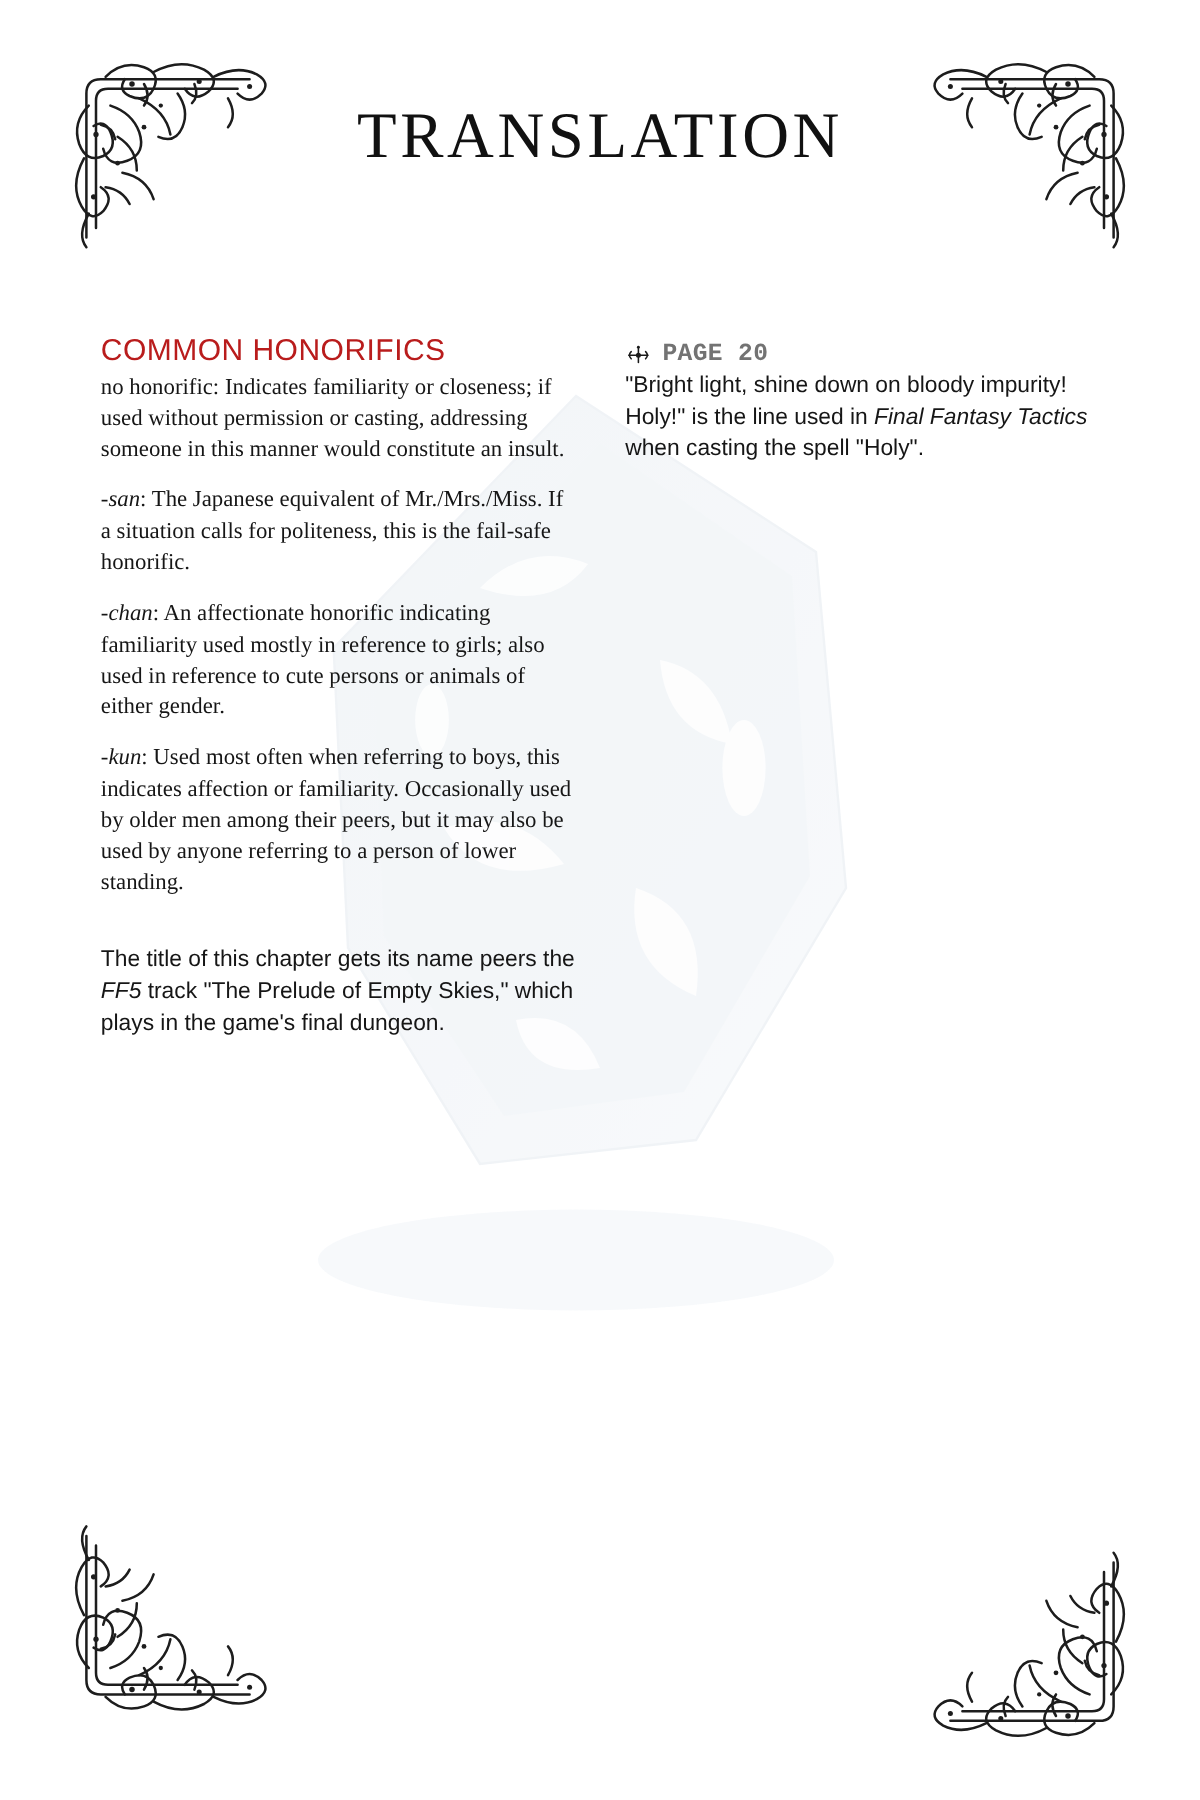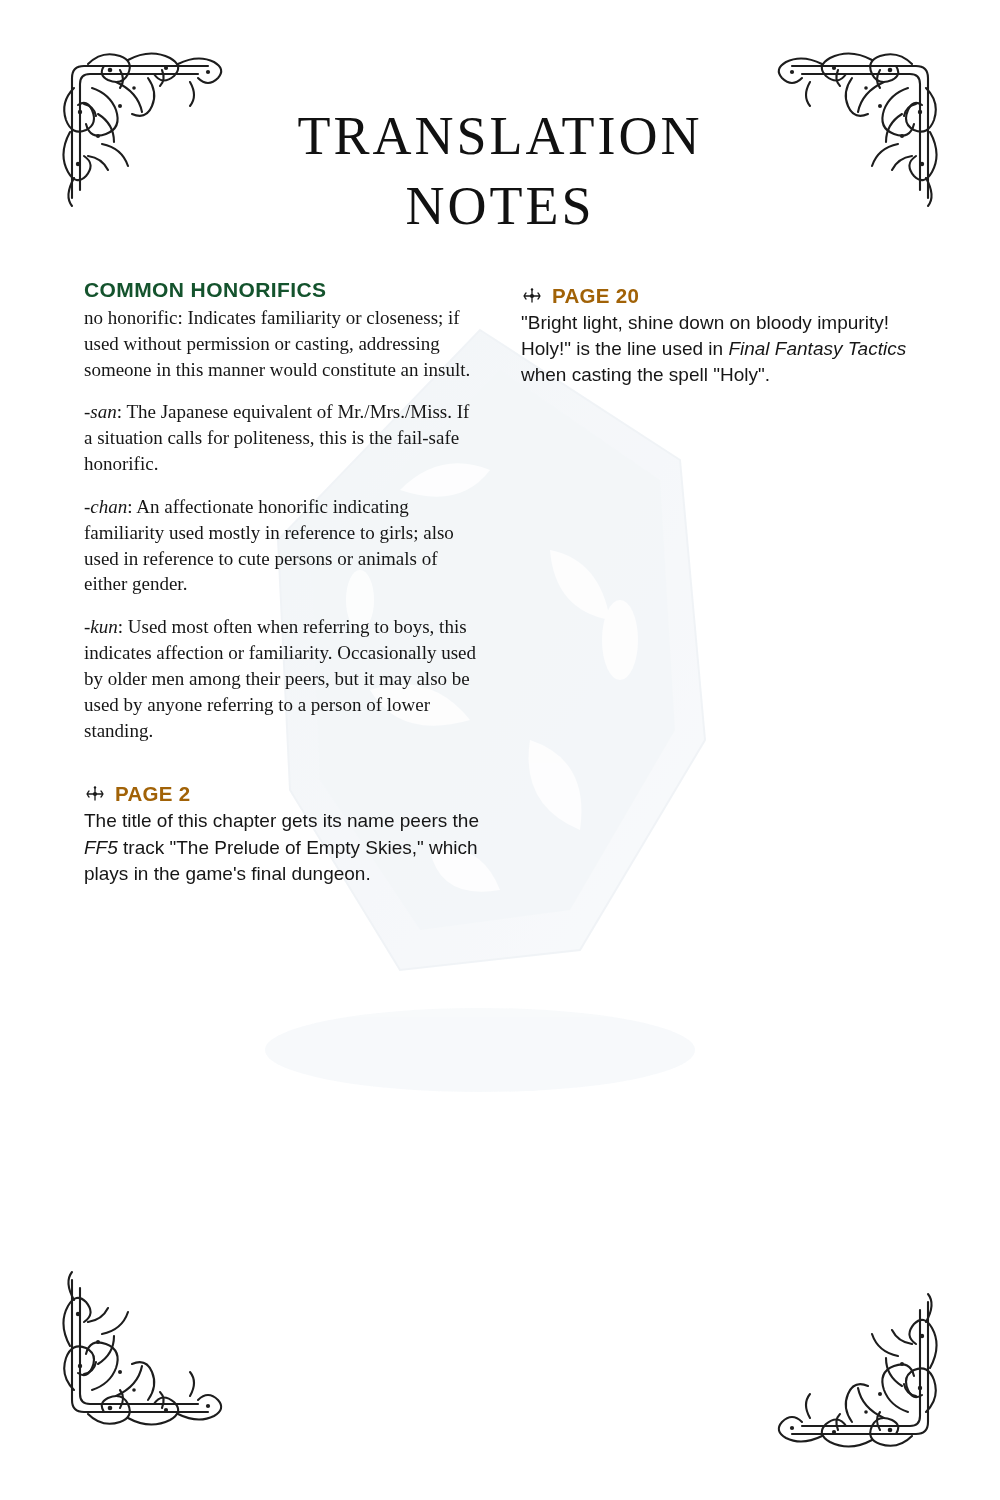--- a/index.html
+++ b/index.html
@@ -47,68 +47,68 @@
     text-align: center;
   }
   .title-line1,
   .title-line2 {
     font-family: "Liberation Serif", serif;
     font-weight: 400;
     letter-spacing: 3px;
     color: #111;
     line-height: 1.0;
   }
-  .title-line1 { font-size: 54px; margin-top: 23px; }
+  .title-line1 { font-size: 54px; }
   .title-line2 { font-size: 54px; margin-top: 16px; }
 
   
   .columns {
     position: absolute;
     left: 84px;
     top: 278px;
     width: 832px;
     display: flex;
     gap: 42px;
   }
   .col {
     width: 395px;
   }
   .col-right { padding-top: 6px; }
 
   .section-head {
     font-family: "Liberation Sans", sans-serif;
-    font-size: 21px;
+    font-size: 25px;
     letter-spacing: 0.4px;
-    color: #14532d;
+    color: #b91c1c;
     margin: 0 0 3px 0;
-    font-weight: 700;
+    font-weight: 400;
   }
 
   .para {
     font-family: "Liberation Serif", serif;
     font-size: 19px;
     line-height: 1.36;
     color: #161616;
     margin: 0 0 17px 0;
     text-align: left;
   }
   .para:last-child { margin-bottom: 0; }
 
   .page-head {
     display: flex;
     align-items: center;
     gap: 9px;
     margin: 0 0 2px 0;
   }
   .page-head .label {
-    font-family: Liberation Sans, sans-serif;
+    font-family: Liberation Mono, monospace;
     font-size: 20.5px;
     letter-spacing: 0.3px;
     font-weight: 600;
-    color: #a16207;
+    color: #737373;
   }
   .fleuron {
     display: inline-block;
     width: 22px;
     height: 18px;
     flex: 0 0 auto;
   }
 
   .page-note {
     font-family: "Liberation Sans", sans-serif;
@@ -291,21 +291,20 @@
       <circle cx="20" cy="116" r="2.2"></circle>
       <circle cx="62" cy="58" r="2.0"></circle>
       <circle cx="40" cy="88" r="2.0"></circle>
       <circle cx="76" cy="40" r="1.8"></circle>
     </g>
   </svg>
 </div>
 
 <div class="title-block">
   <div class="title-line1">TRANSLATION</div>
-  <div class="title-line2">NOTES</div>
 </div>
 
 <div class="columns">
 
   <div class="col col-left">
     <div class="section-head">COMMON HONORIFICS</div>
 
     <p class="para">
       <span>no honorific: Indicates familiarity or closeness; if used without permission or casting, addressing someone in this manner would constitute an insult.</span>
     </p>
@@ -319,35 +318,20 @@
     </p>
 
     <p class="para">
       <span><i>-kun</i>: Used most often when referring to boys, this indicates affection or familiarity. Occasionally used by older men among their peers, but it may also be used by anyone referring to a person of lower standing.</span>
     </p>
 
 
 
     <div class="spacer-22"></div>
 
-    <div class="page-head">
-      <span class="fleuron">
-        <svg viewBox="0 0 22 18" width="22" height="18" xmlns="http://www.w3.org/2000/svg">
-          <g stroke="#1a1a1a" stroke-width="1.3" fill="none" stroke-linecap="round">
-            <path d="M11 3 L11 15"></path>
-            <path d="M3 9 L19 9"></path>
-            <path d="M5 6 Q2 9 5 12"></path>
-            <path d="M17 6 Q20 9 17 12"></path>
-          </g>
-          <circle cx="11" cy="9" r="2.1" fill="#1a1a1a"></circle>
-          <circle cx="11" cy="2.4" r="1.2" fill="#1a1a1a"></circle>
-        </svg>
-      </span>
-      <span class="label">PAGE 2</span>
-    </div>
     <p class="page-note">
       <span>The title of this chapter gets its name peers the </span><i>FF5</i><span> track "The Prelude of Empty Skies," which plays in the game's final dungeon.</span>
     </p>
   </div>
 
   <div class="col col-right">
     <div class="page-head">
       <span class="fleuron">
         <svg viewBox="0 0 22 18" width="22" height="18" xmlns="http://www.w3.org/2000/svg">
           <g stroke="#1a1a1a" stroke-width="1.3" fill="none" stroke-linecap="round">

